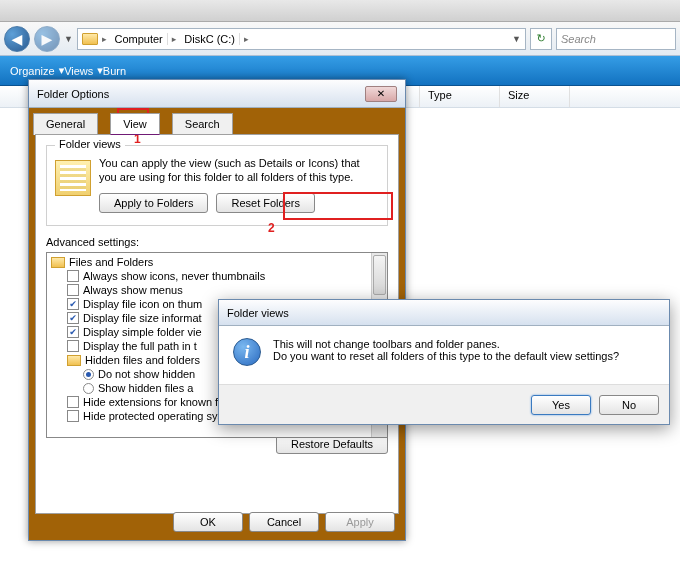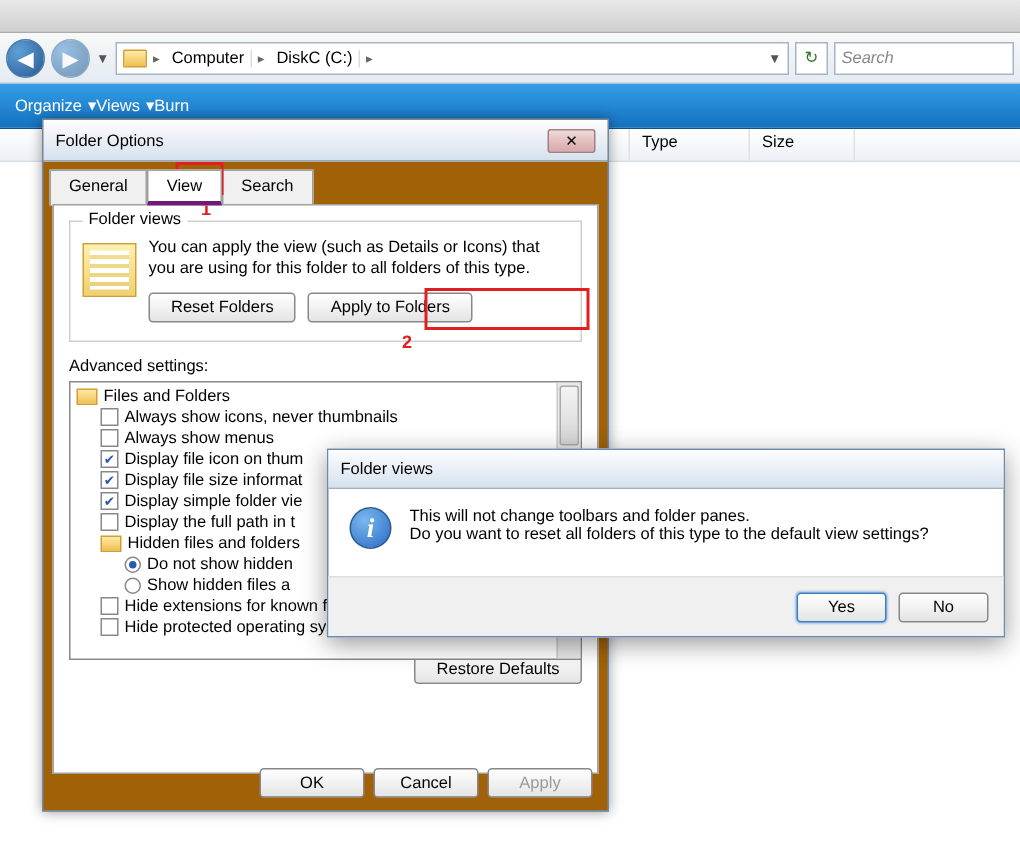--- a/index.html
+++ b/index.html
@@ -20,23 +20,23 @@
 .toolbar span { display: flex; align-items: center; gap: 4px; }
 .columns { height: 22px; background: linear-gradient(to bottom, #fff, #ecf1f6); border-bottom: 1px solid #d4dde6; display: flex; padding-left: 330px; }
 .columns div { padding: 3px 8px; border-right: 1px solid #e0e0e0; }
 .content { position: relative; padding-left: 340px; padding-top: 60px; }
 .item-x86 { color: #000; }
 
 
 .dialog { position: absolute; left: 28px; top: 79px; width: 378px; height: 462px; background: #a16207; border: 1px solid #6b8aae; box-shadow: 0 0 8px rgba(0,0,0,.4); }
 .dlg-title { height: 28px; background: linear-gradient(to bottom, #fdfdfe, #d6e1ef); border-bottom: 1px solid #a0b0c0; display: flex; align-items: center; padding: 0 8px; justify-content: space-between; }
 .dlg-close { width: 32px; height: 16px; background: linear-gradient(to bottom, #f0d8d8, #d8a8a8); border: 1px solid #a08080; border-radius: 2px; display:flex; align-items:center; justify-content:center; font-size:10px;}
-.tab-row { display: flex; padding: 4px 4px 0 4px; gap: 0; }
+.tab-row { display: flex; padding: 4px 4px 0 4px; gap: 12px; }
 .tab { padding: 4px 12px; border: 1px solid #a0a0a0; background: #f0f0f0; border-bottom: none; position: relative; top: 1px; }
-.tab.active { background: #fff; z-index: 2; border-bottom: 3px solid #701a75;}
+.tab.active { background: #fff; z-index: 2; border-bottom: 1px solid #701a75;}
 .tab-body { margin: 0 6px 6px 6px; background: #fff; border: 1px solid #a0a0a0; padding: 10px; height: 380px; position: relative;}
 .group { border: 1px solid #d0d0d0; padding: 10px 8px 12px 8px; position: relative; margin-bottom: 10px; }
 .group-title { position: absolute; top: -8px; left: 8px; background: #fff; padding: 0 4px; }
 .fv-ico { width: 36px; height: 36px; background: linear-gradient(to bottom, #fff0b0, #f0d070); border: 1px solid #d0a030; float: left; margin: 4px 8px 0 0; position:relative; }
 .fv-ico::after { content:""; position:absolute; inset:4px; background: repeating-linear-gradient(#fff,#fff 3px,#e0c87060 3px,#e0c87060 6px);}
 .fv-text { font-size: 11px; line-height: 1.3; padding-left: 29px; }
 .fv-btns { display: flex; gap: 8px; margin-top: 8px; margin-left: 44px;}
 .btn { padding: 3px 14px; background: linear-gradient(to bottom, #fff, #e4e4e4); border: 1px solid #888; border-radius: 3px; cursor: pointer; min-width: 90px; text-align:center;}
 .adv-label { margin: 6px 0 4px 0; }
 .tree { border: 1px solid #888; background: #fff; height: 186px; overflow: hidden; position: relative; padding: 2px 0 2px 4px;}
@@ -112,22 +112,22 @@
     <div class="tab">General</div>
     <div class="tab active">View</div>
     <div class="tab">Search</div>
   </div>
   <div class="tab-body">
     <div class="group">
       <div class="group-title">Folder views</div>
       <div class="fv-ico"></div>
       <div class="fv-text">You can apply the view (such as Details or Icons) that you are using for this folder to all folders of this type.</div>
       <div class="fv-btns">
+        <div class="btn">Apply to Folders</div>
         <div class="btn">Reset Folders</div>
-        <div class="btn">Apply to Folders</div>
       </div>
     </div>
     <div class="adv-label">Advanced settings:</div>
     <div class="tree">
       <div class="tree-row">
         <div class="fico"></div>
         <span>Files and Folders</span>
       </div>
       <div id="tree-items">
           <div class="tree-row indent1">

